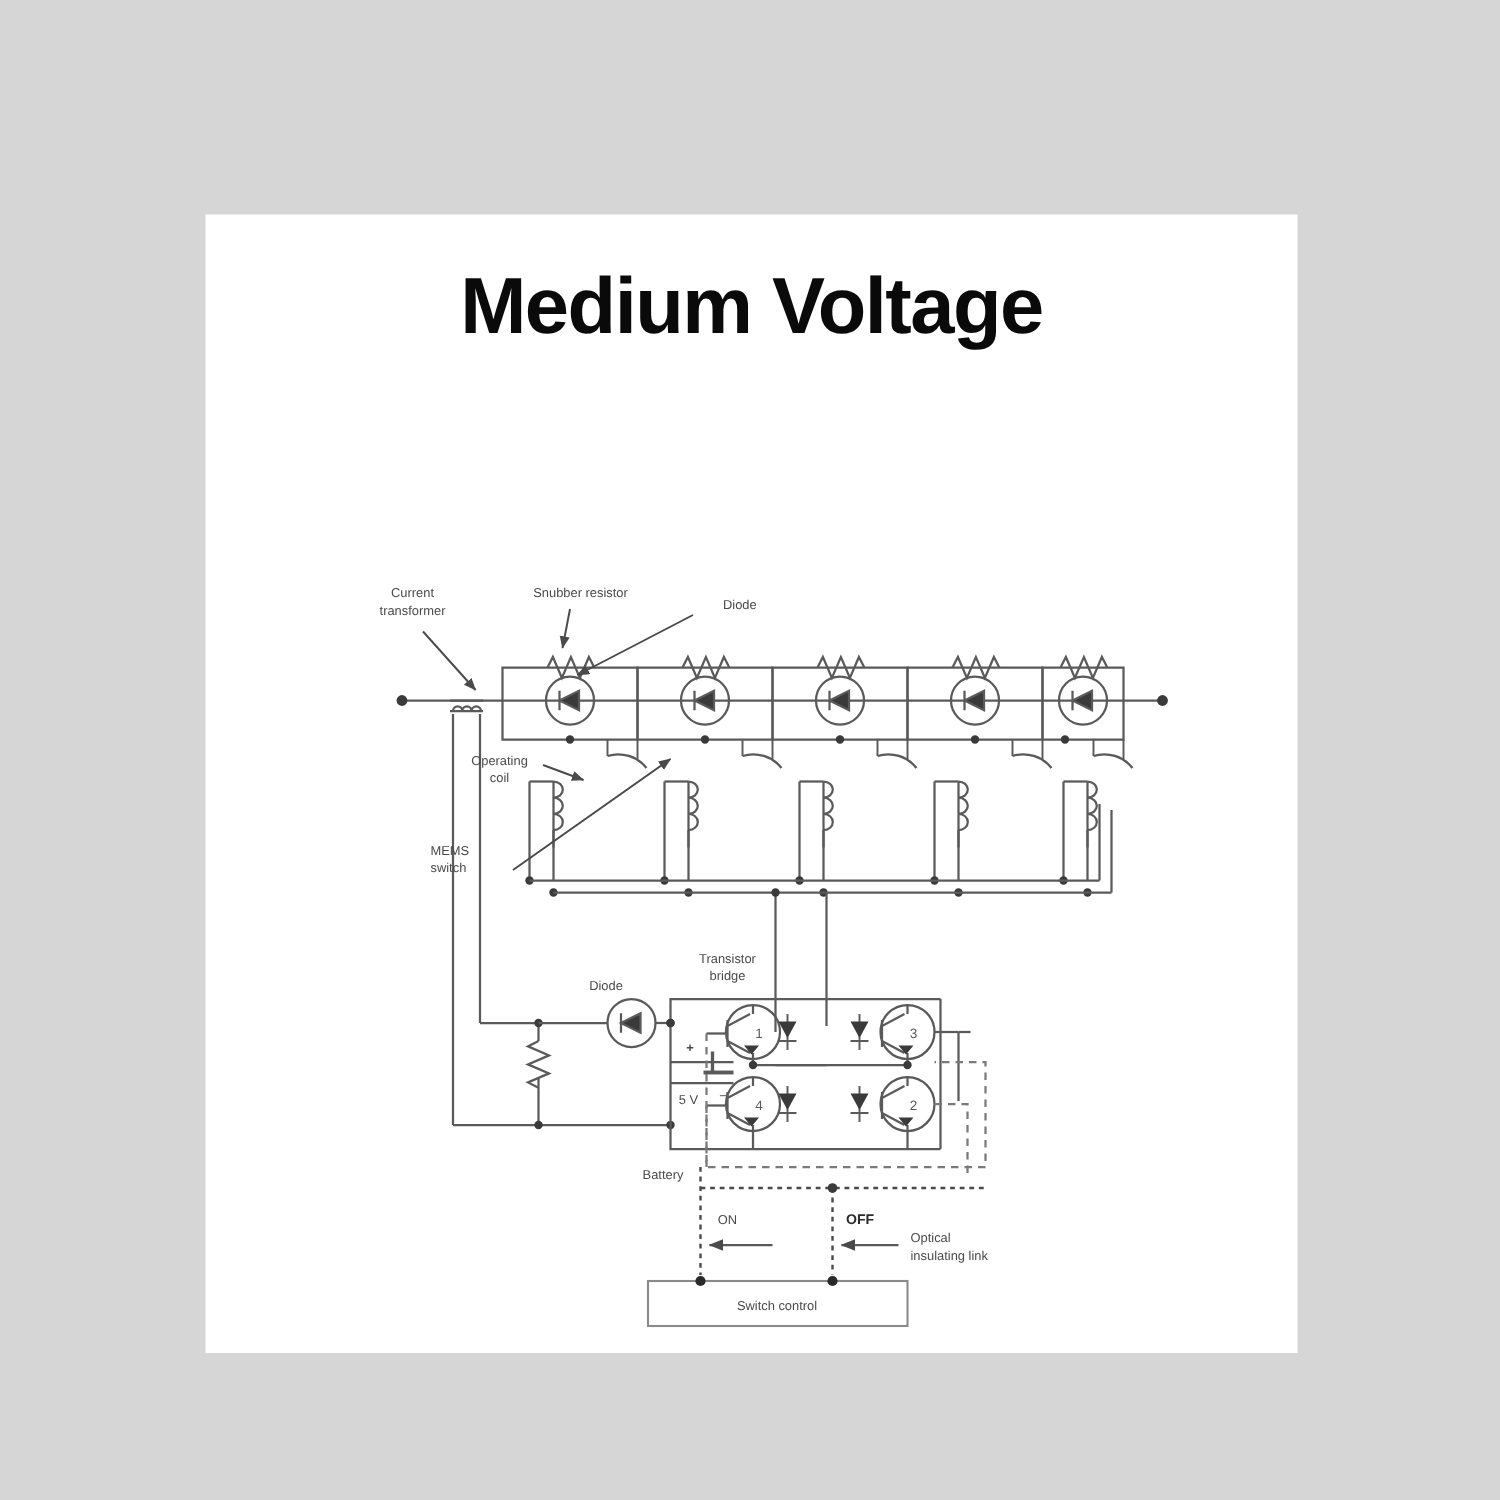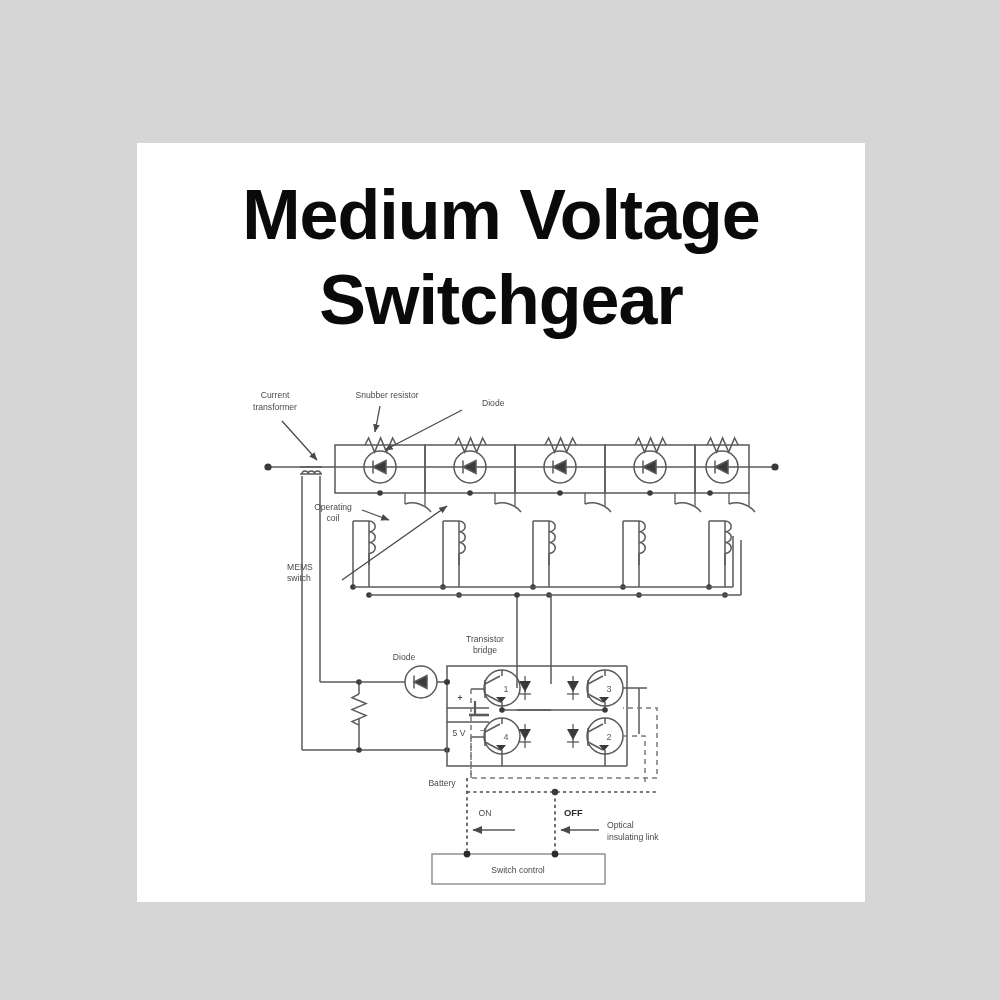--- a/index.html
+++ b/index.html
@@ -28,21 +28,21 @@
     background: #ffffff;
   }
   #title-block {
     position: absolute;
     left: 0;
     top: 30px;
     width: 728px;
     text-align: center;
     font-weight: bold;
     color: #0a0a0a;
-    font-size: 70px;
+    font-size: 53px;
     line-height: 1.22;
     letter-spacing: -1px;
   }
   #title-block .tl {
     display: block;
   }
   #figure {
     position: absolute;
     left: 0;
     top: 245px;
@@ -71,21 +71,20 @@
 </style>
 </head>
 <body>
 
 <div id="stage">
 
   <div id="card">
 
     <div id="title-block">
       <span class="tl">Medium Voltage</span>
-      <span class="tl">Switchgear</span>
     </div>
 
     <div id="figure">
       <svg viewBox="0 0 728 500" width="728" height="500">
 
         <defs>
           <marker id="ah" markerWidth="7" markerHeight="7" refX="6" refY="2.6" orient="auto" markerUnits="strokeWidth">
             <path d="M0,0 L6.4,2.6 L0,5.2 z" fill="#4a4a4a"></path>
           </marker>
         </defs>

